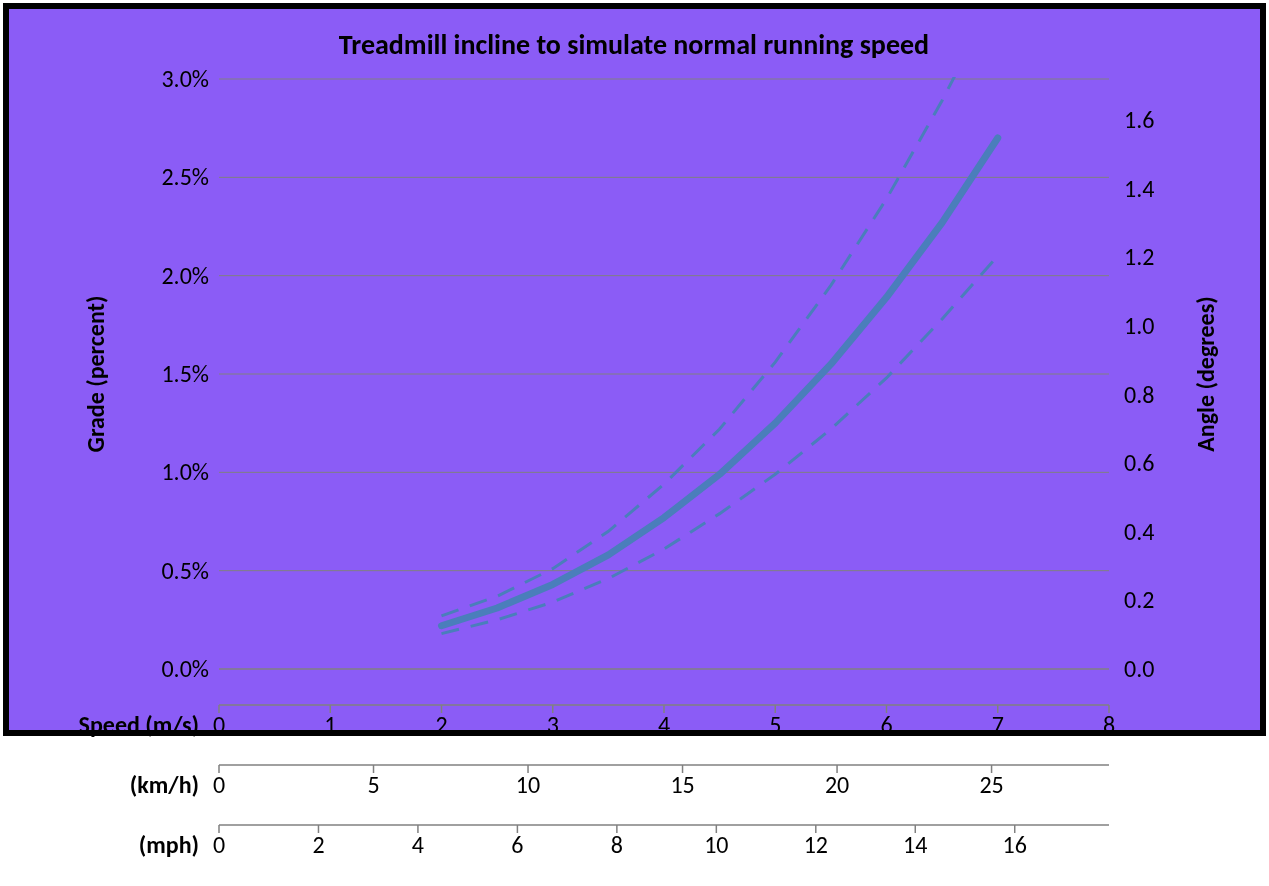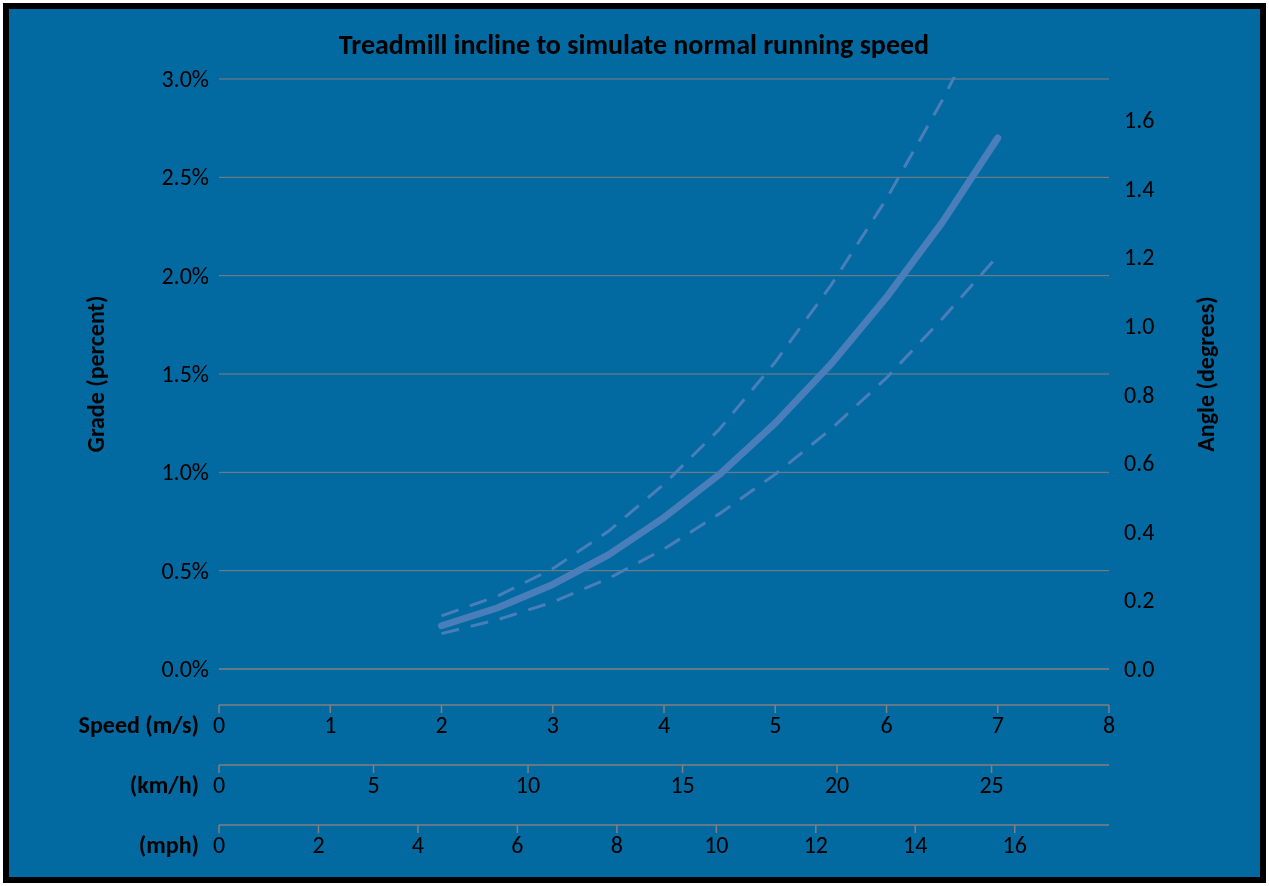--- a/index.html
+++ b/index.html
@@ -6,24 +6,24 @@
     margin: 0;
     padding: 0;
     width: 1269px;
     height: 886px;
     background: #fff;
     font-family: Calibri, Arial, sans-serif;
   }
   .outer-border {
     position: absolute;
     left: 3px; top: 3px;
-    width: 1263px; height: 880px;
+    width: 1263px; height: 733px;
     border: 6px solid #000;
     box-sizing: border-box;
-    background: #0369a1;
+    background: #8b5cf6;
   }
   svg { display: block; }
   .tick-label, .axis-label, .title-text {
     font-family: Calibri, Arial, sans-serif;
     fill: #000;
   }
   .tick-label { font-size: 24px; }
   .axis-label { font-size: 24px; font-weight: bold; }
   .title-text { font-size: 28px; font-weight: bold; }
   .grid-line { stroke: #808080; stroke-width: 1; }

